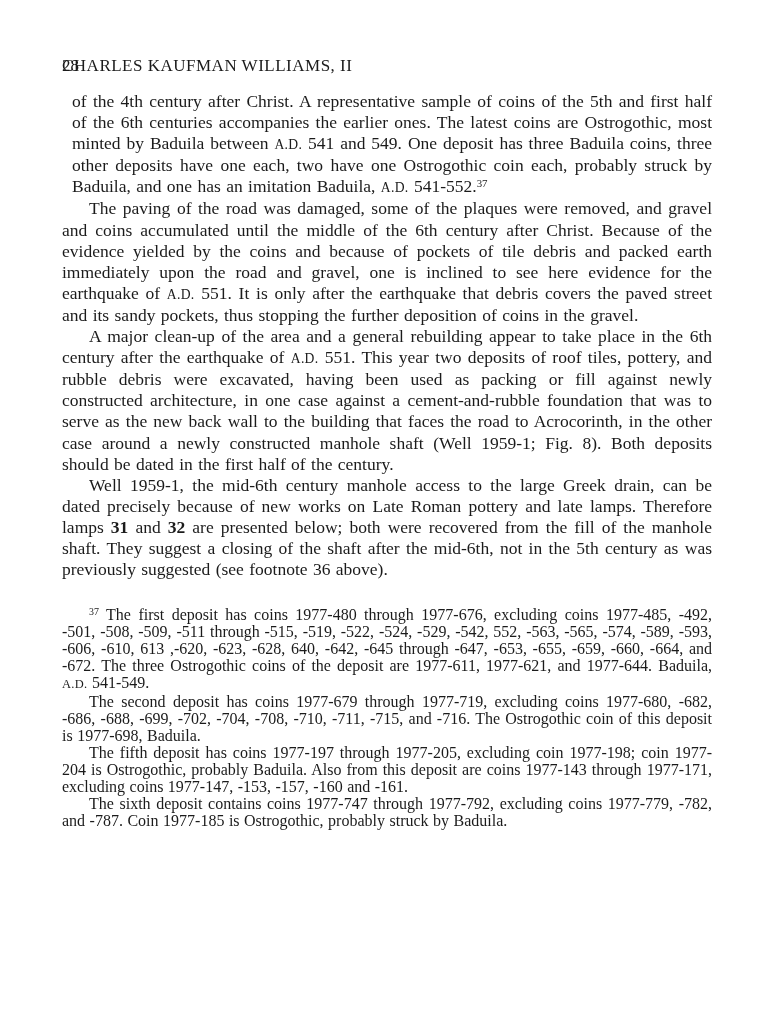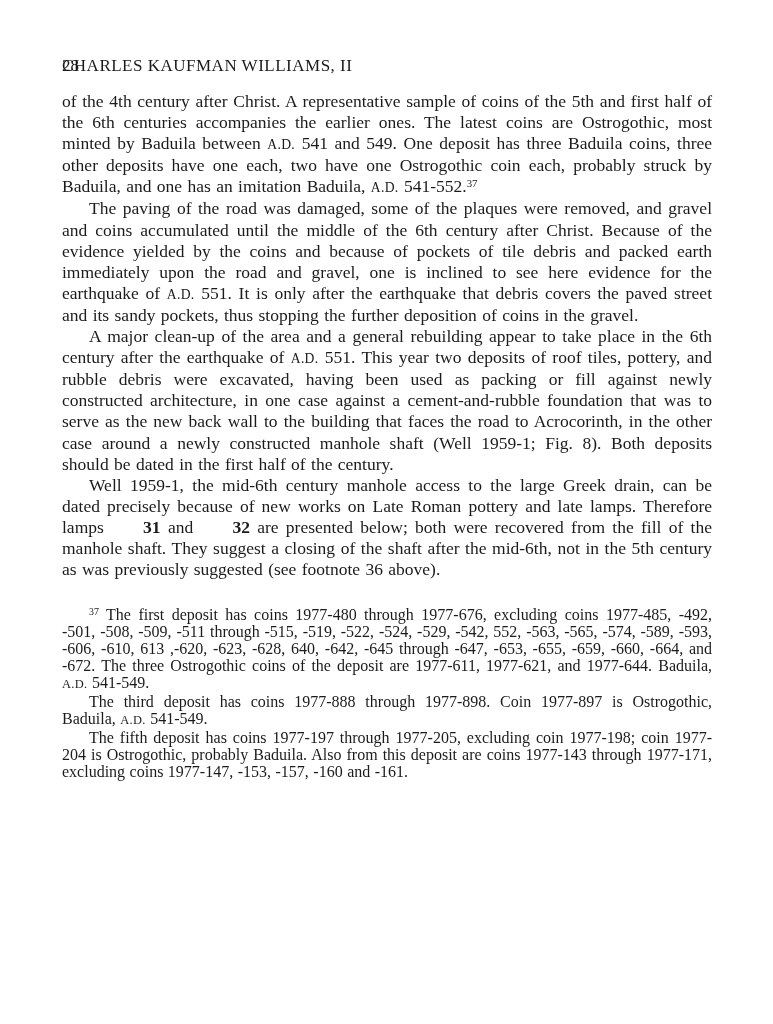--- a/index.html
+++ b/index.html
@@ -38,20 +38,21 @@
   .body-text p {
     margin: 0;
     font-size: 17.5px;
     line-height: 21.1px;
     text-align: justify;
     text-indent: 27px;
     word-spacing: 1px;
   }
   .body-text p.no-indent {
     text-indent: 0;
+    margin-left: 10px;
   }
   .footnotes {
     margin-top: 26px;
   }
   .footnotes p {
     margin: 0;
     font-size: 16px;
     line-height: 17px;
     text-align: justify;
     text-indent: 27px;
@@ -62,21 +63,20 @@
     letter-spacing: 0.3px;
   }
   .seg-sup {
     font-size: 0.62em;
     position: relative;
     top: -0.5em;
     line-height: 0;
   }
   .seg-b {
     font-weight: 700;
-    margin-left: 32px;
   }
   .seg-i {
     font-style: italic;
   }
 </style>
 </head>
 <body>
 
 <div class="page">
 
@@ -87,17 +87,18 @@
 
   <main class="body-text">
     <p class="no-indent">of the 4th century after Christ. A representative sample of coins of the 5th and first half of the 6th centuries accompanies the earlier ones. The latest coins are Ostrogothic, most minted by Baduila between <span class="seg-sc">A.D.</span> 541 and 549. One deposit has three Baduila coins, three other deposits have one each, two have one Ostrogothic coin each, probably struck by Baduila, and one has an imitation Baduila, <span class="seg-sc">A.D.</span> 541-552.<span class="seg-sup">37</span></p>
     <p>The paving of the road was damaged, some of the plaques were removed, and gravel and coins accumulated until the middle of the 6th century after Christ. Because of the evidence yielded by the coins and because of pockets of tile debris and packed earth immediately upon the road and gravel, one is inclined to see here evidence for the earthquake of <span class="seg-sc">A.D.</span> 551. It is only after the earthquake that debris covers the paved street and its sandy pockets, thus stopping the further deposition of coins in the gravel.</p>
     <p>A major clean-up of the area and a general rebuilding appear to take place in the 6th century after the earthquake of <span class="seg-sc">A.D.</span> 551. This year two deposits of roof tiles, pottery, and rubble debris were excavated, having been used as packing or fill against newly constructed architecture, in one case against a cement-and-rubble foundation that was to serve as the new back wall to the building that faces the road to Acrocorinth, in the other case around a newly constructed manhole shaft (Well 1959-1; Fig. 8). Both deposits should be dated in the first half of the century.</p>
     <p>Well 1959-1, the mid-6th century manhole access to the large Greek drain, can be dated precisely because of new works on Late Roman pottery and late lamps. Therefore lamps <span class="seg-b">31</span> and <span class="seg-b">32</span> are presented below; both were recovered from the fill of the manhole shaft. They suggest a closing of the shaft after the mid-6th, not in the 5th century as was previously suggested (see footnote 36 above).</p>
   </main>
 
   <section class="footnotes">
     <p><span class="seg-sup">37</span> The first deposit has coins 1977-480 through 1977-676, excluding coins 1977-485, -492, -501, -508, -509, -511 through -515, -519, -522, -524, -529, -542, 552, -563, -565, -574, -589, -593, -606, -610, 613 ,-620, -623, -628, 640, -642, -645 through -647, -653, -655, -659, -660, -664, and -672. The three Ostrogothic coins of the deposit are 1977-611, 1977-621, and 1977-644. Baduila, <span class="seg-sc">A.D.</span> 541-549.</p>
-    <p>The third deposit has coins 1977-888 through 1977-898. Coin 1977-897 is Ostrogothic, Baduila, <span class="seg-sc">A.D.</span> 541-549.</p>
+    <p>The second deposit has coins 1977-679 through 1977-719, excluding coins 1977-680, -682, -686, -688, -699, -702, -704, -708, -710, -711, -715, and -716. The Ostrogothic coin of this deposit is 1977-698, Baduila.</p>
     <p>The fifth deposit has coins 1977-197 through 1977-205, excluding coin 1977-198; coin 1977-204 is Ostrogothic, probably Baduila. Also from this deposit are coins 1977-143 through 1977-171, excluding coins 1977-147, -153, -157, -160 and -161.</p>
+    <p>The sixth deposit contains coins 1977-747 through 1977-792, excluding coins 1977-779, -782, and -787. Coin 1977-185 is Ostrogothic, probably struck by Baduila.</p>
   </section>
 
 </div>
 
 </body></html>

